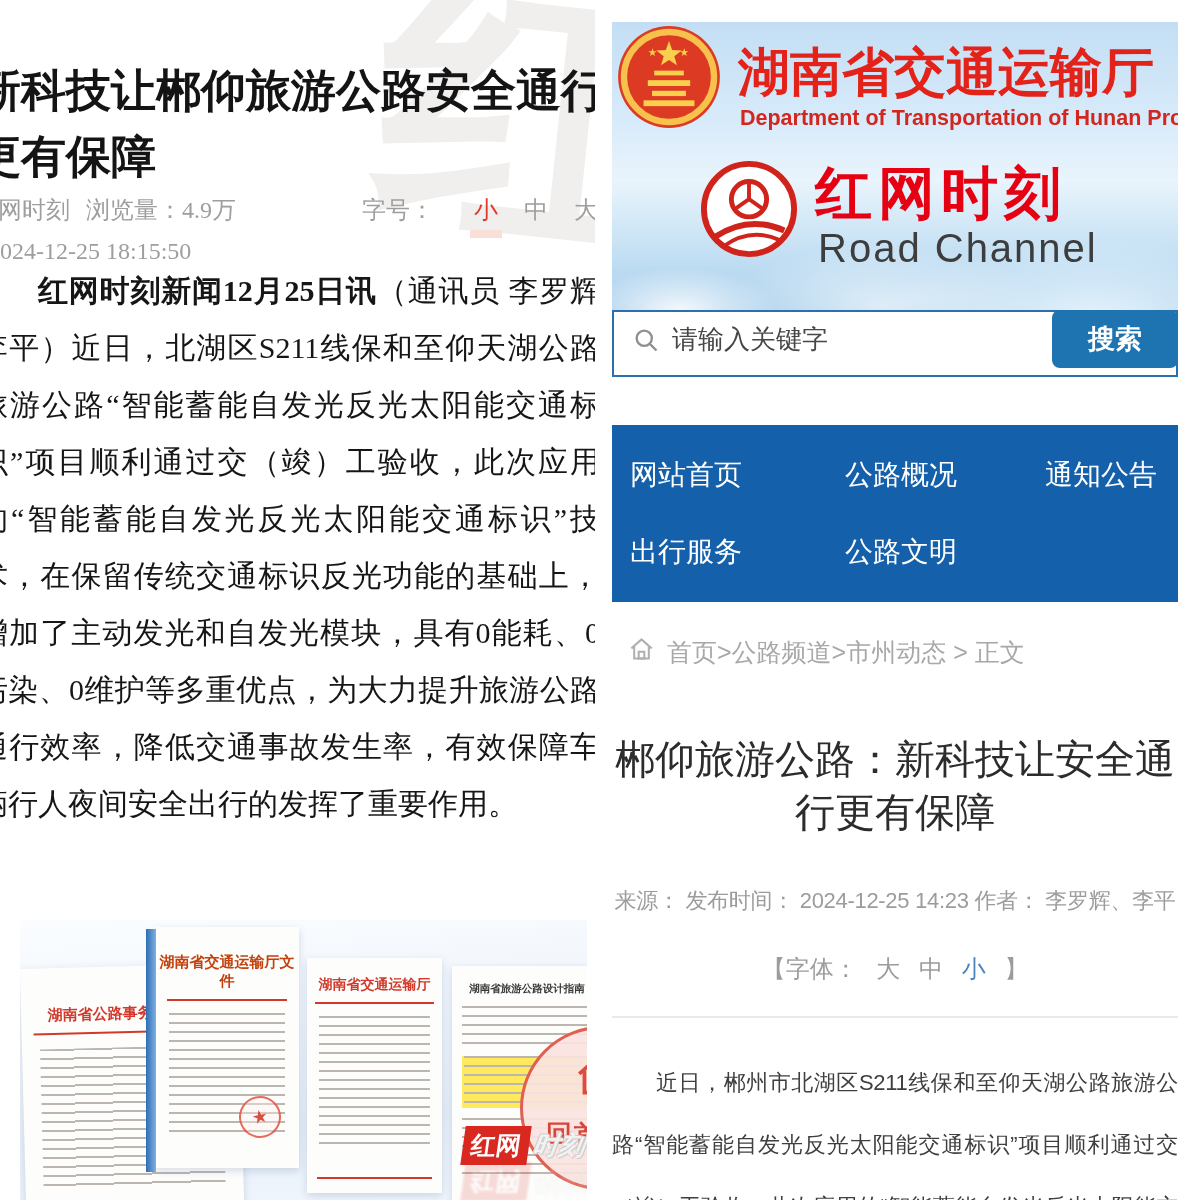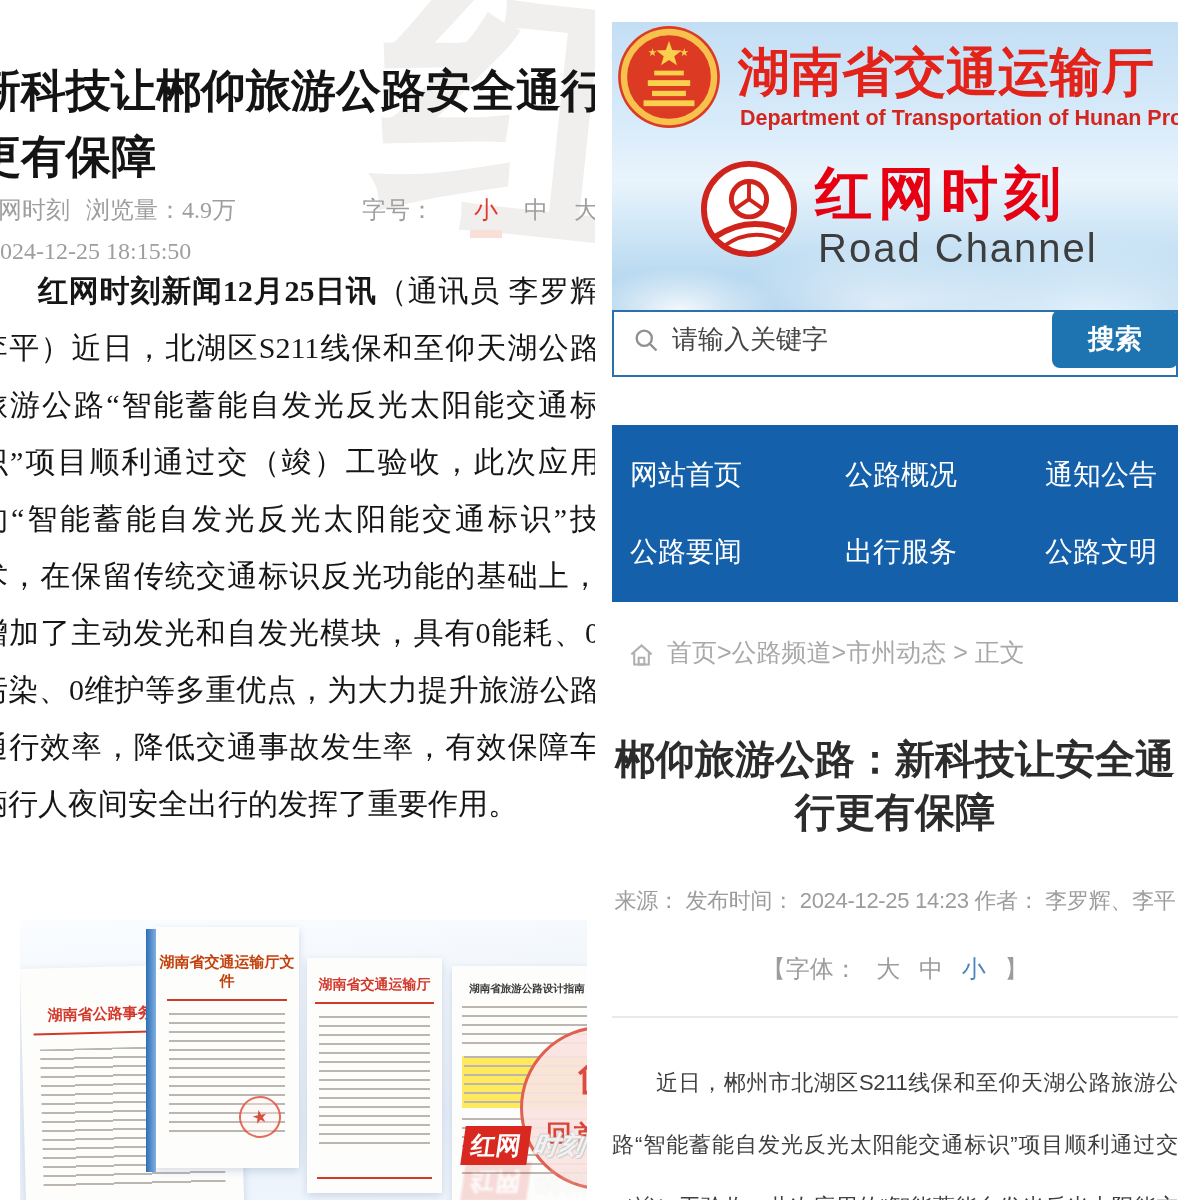--- a/index.html
+++ b/index.html
@@ -80,24 +80,24 @@
   .search input{position:absolute;left:56px;top:4px;width:370px;height:44px;border:none;outline:none;
       font-size:26px;color:#474747;font-family:"Liberation Sans",sans-serif;background:transparent;}
   .search input::placeholder{color:#474747;opacity:1;}
   .search .btn{position:absolute;right:-2px;top:-2px;width:126px;height:58px;background:#1d74b0;
       border:none;border-radius:8px;color:#fff;font-size:27px;font-weight:700;cursor:pointer;
       display:flex;align-items:center;justify-content:center;font-family:"Liberation Sans",sans-serif;}
   .nav{position:absolute;left:0;top:425px;width:566px;height:177px;background:#1560aa;
       display:grid;grid-template-columns:215px 200px 1fr;grid-template-rows:1fr 1fr;
       align-items:center;padding:12px 0 12px 18px;box-sizing:border-box;}
   .nav span{color:#fff;font-size:28px;cursor:pointer;}
-  .crumb{position:absolute;left:16px;top:636px;display:flex;align-items:flex-end;gap:12px;
+  .crumb{position:absolute;left:16px;top:636px;display:flex;align-items:flex-start;gap:12px;
       font-size:25px;color:#a8a8a8;}
   .r-title{position:absolute;left:0;top:733px;width:566px;margin:0;text-align:center;
-      font-size:40px;line-height:53px;font-weight:700;color:#2c2c2c;}
+      font-size:40px;line-height:53px;font-weight:400;color:#2c2c2c;}
   .r-meta{position:absolute;left:0;top:886px;width:566px;text-align:center;font-size:22px;color:#9c9c9c;
       letter-spacing:-0.3px;white-space:nowrap;}
   .r-meta span{margin:0 0;}
   .fontrow{position:absolute;left:0;top:953px;width:566px;text-align:center;font-size:24px;color:#9c9c9c;}
   .fontrow span{margin:8px 6px;cursor:pointer;}
   .fontrow .small{color:#4d84c0;}
   .divider{position:absolute;left:0;top:1016px;width:566px;height:2px;background:#e9e9e9;}
   .r-body{position:absolute;left:0;top:1052px;width:566px;margin:0;font-size:22px;line-height:62px;
       color:#3f3f3f;text-align:justify;text-indent:2em;letter-spacing:-0.3px;}
 </style>
@@ -208,21 +208,20 @@
         <line x1="15.5" y1="15.5" x2="21" y2="21" stroke="#8f8f8f" stroke-width="2"></line>
       </svg>
       <input type="text" placeholder="请输入关键字" style="">
       <button class="btn">搜索</button>
     </div>
 
     <nav class="nav">
       <span>网站首页</span>
       <span>公路概况</span>
       <span>通知公告</span>
-      <span>公路要闻</span>
       <span>出行服务</span>
       <span>公路文明</span>
     </nav>
 
     <div class="crumb">
       <svg width="27" height="27" viewBox="0 0 24 24" fill="none" stroke="#b0b0b0" stroke-width="1.8">
         <path d="M3 11 L12 3 L21 11"></path>
           <path d="M5.5 9.5 V20 H18.5 V9.5"></path>
           <rect x="9.5" y="14" width="5" height="6"></rect>
       </svg>

